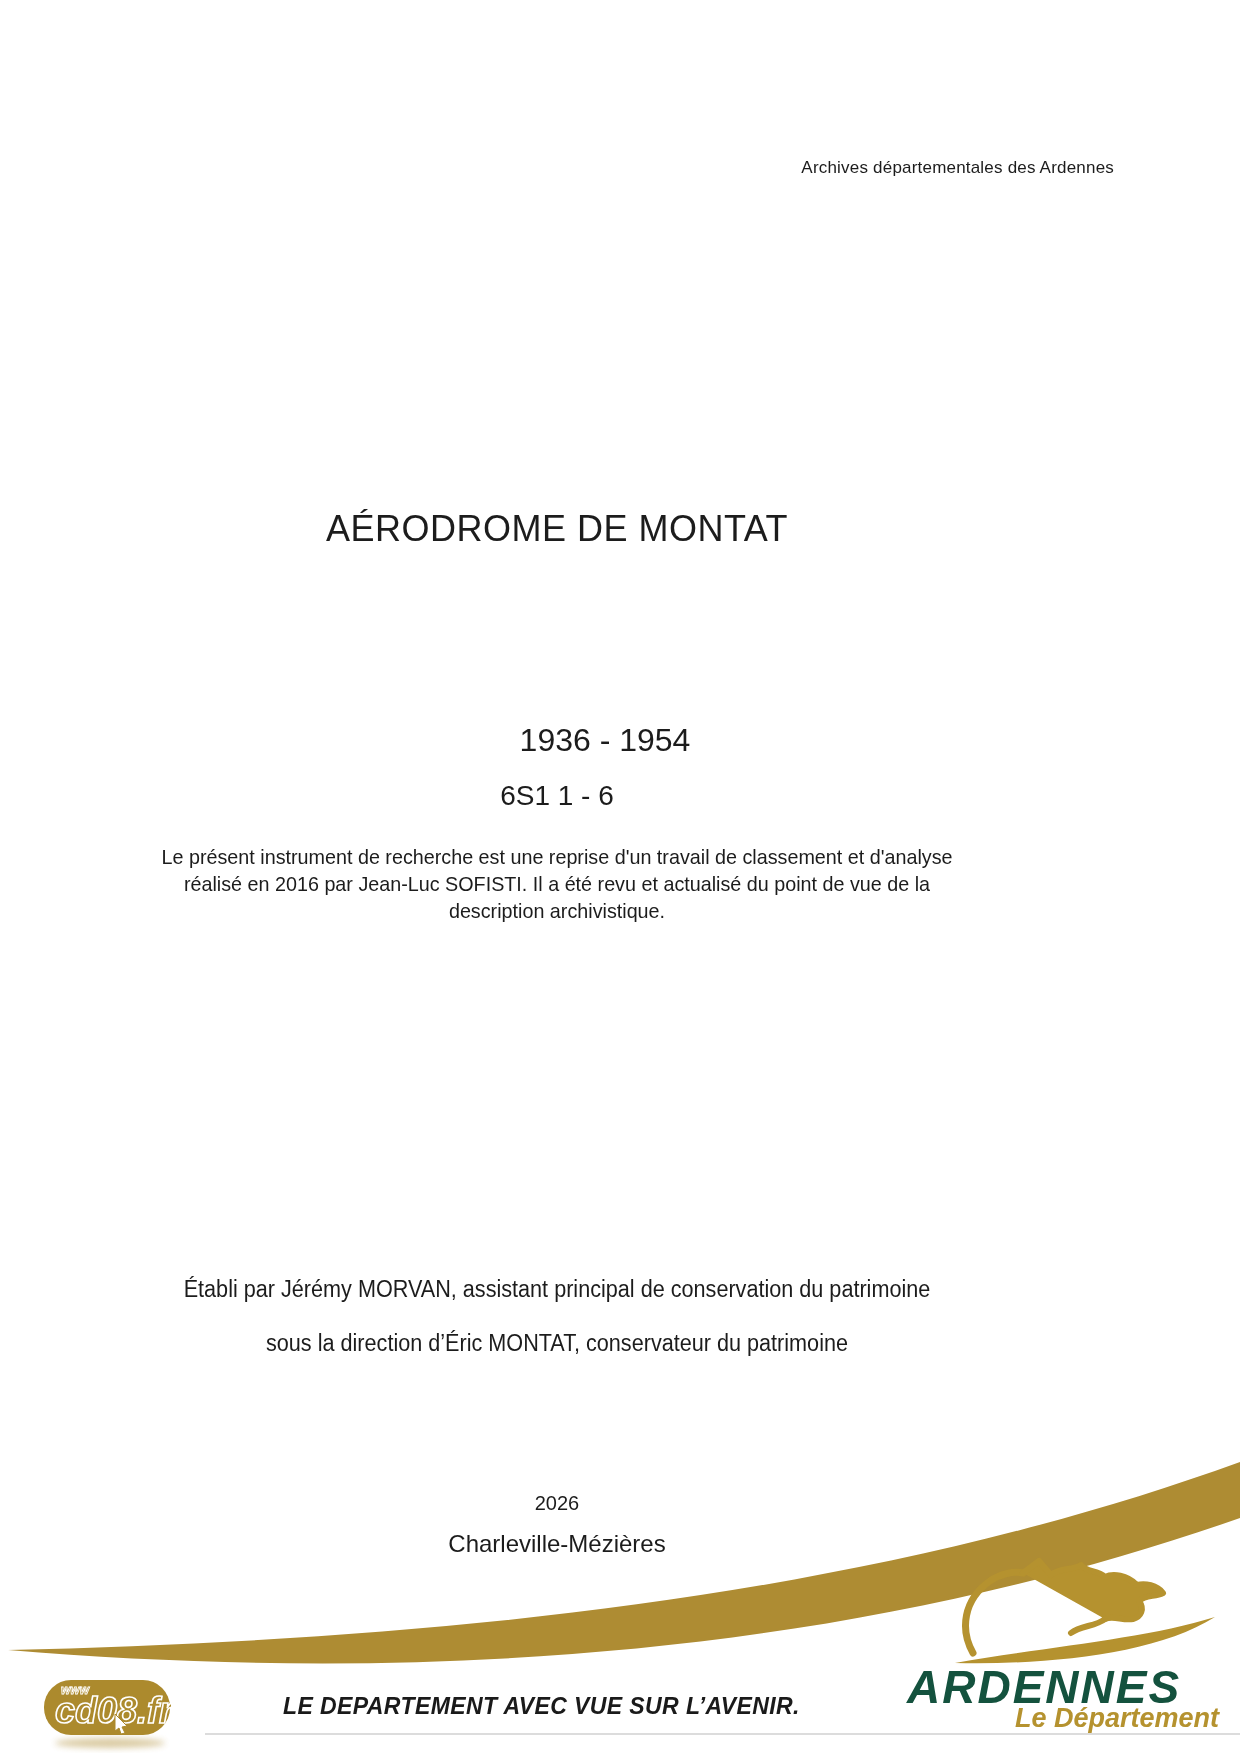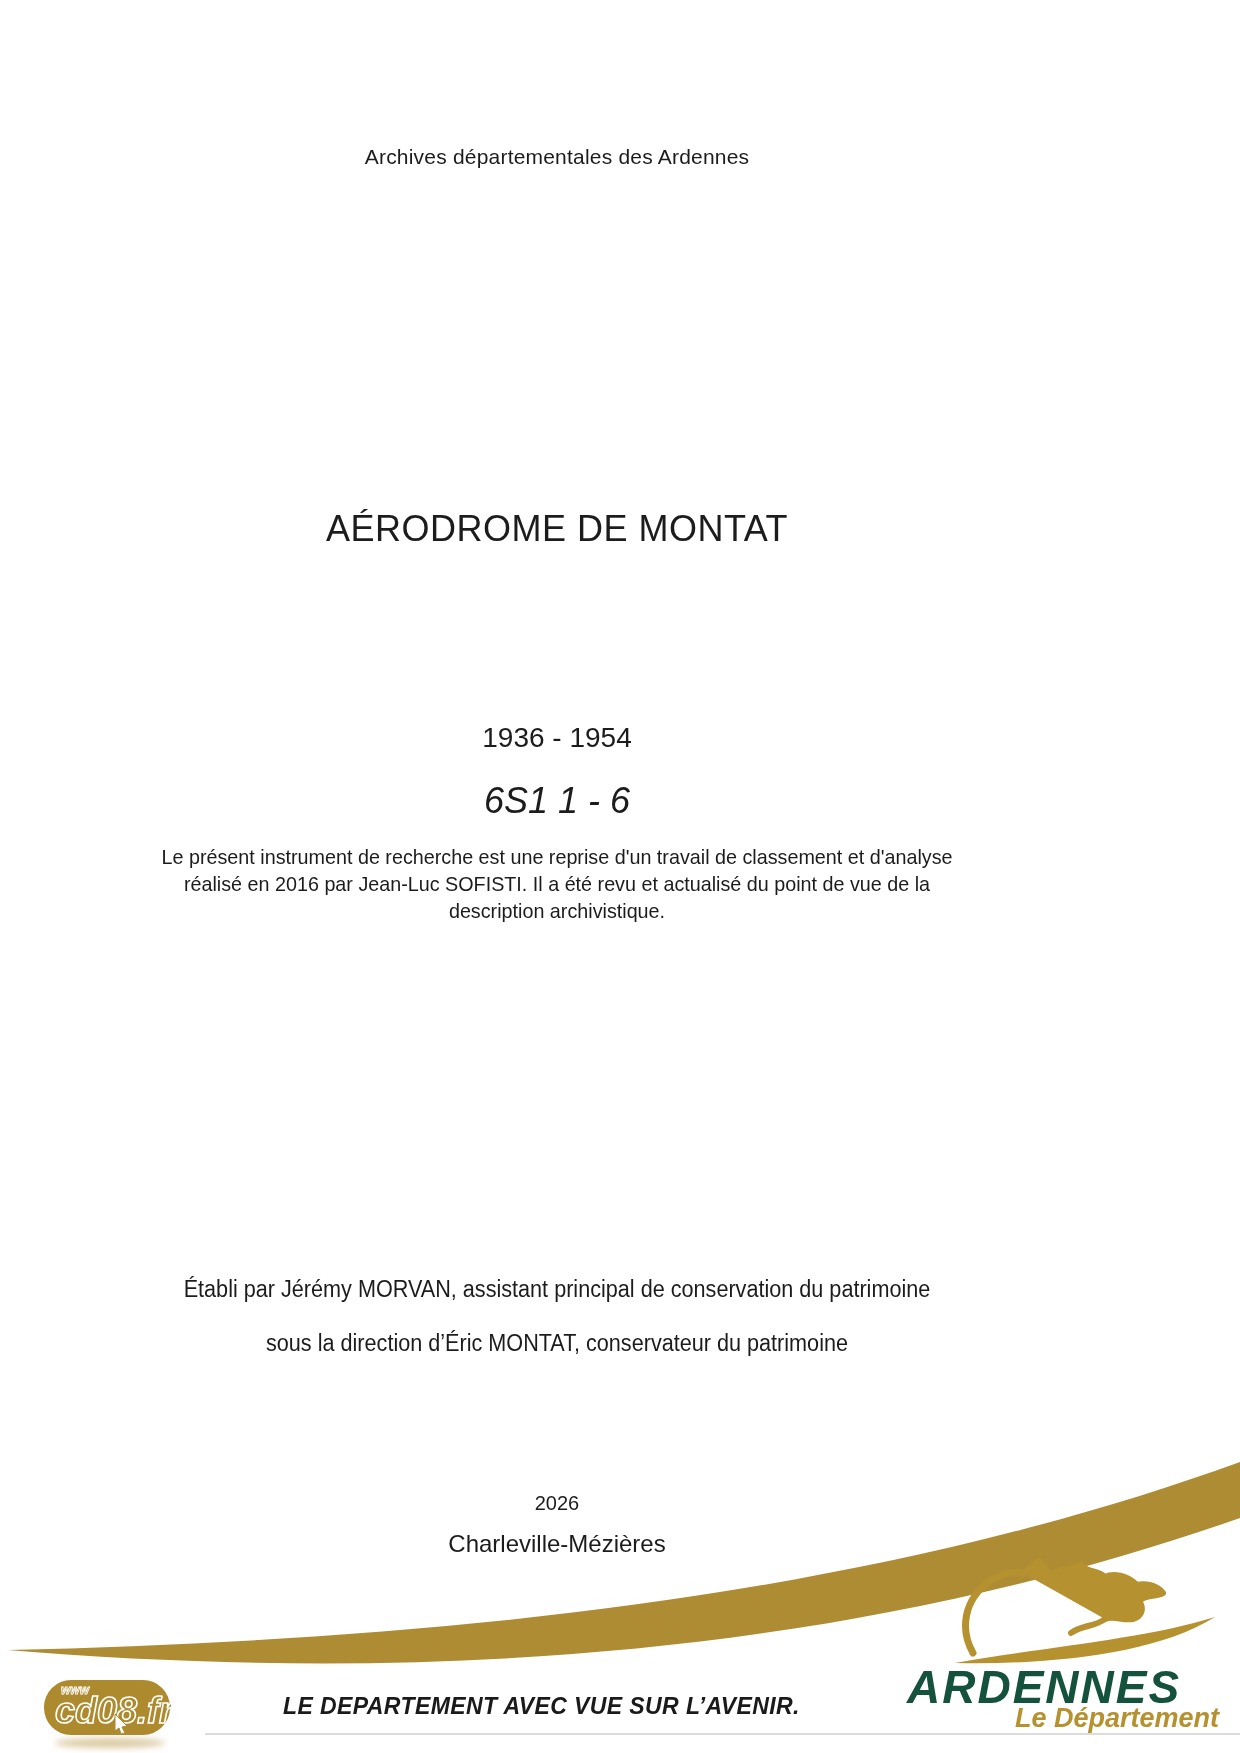--- a/index.html
+++ b/index.html
@@ -10,24 +10,24 @@
     overflow:hidden;
     font-family:"Liberation Sans", sans-serif;
     color:#1c1c1c;
   }
   .centered-col{
     position:absolute;
     left:0;
     width:1114px;
     text-align:center;
   }
-  .institution{ top:145px; font-size:21px; letter-spacing:.2px; }
+  .institution{ top:158px; font-size:17px; letter-spacing:.2px;text-align:right; }
   .doc-title{ top:508px; font-size:36px; letter-spacing:.5px; }
-  .date-range{ top:722px; font-size:28px; }
-  .reference{ top:780px; font-size:36px;font-style:italic; }
+  .date-range{ top:722px; font-size:32px;padding-left:48px; }
+  .reference{ top:780px; font-size:28px; }
   .note{
     top:843px; left:117px; width:880px;
     font-size:21px; line-height:27px;
     transform:scaleX(.94); transform-origin:center top;
   }
   .credit1{ top:1276px; font-size:23px; transform:scaleX(.94); transform-origin:center top;}
   .credit2{ top:1330px; font-size:23px; transform:scaleX(.94); transform-origin:center top;}
   .place{ top:1530px; font-size:24px; }
   .year{ top:1492px; font-size:20px; }
 

